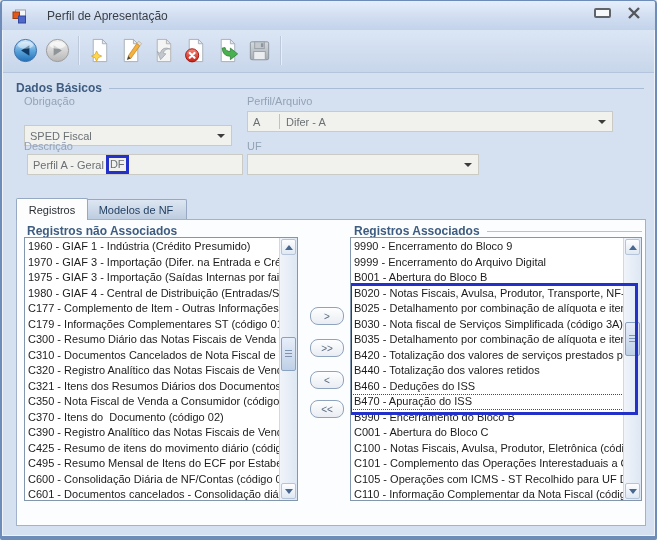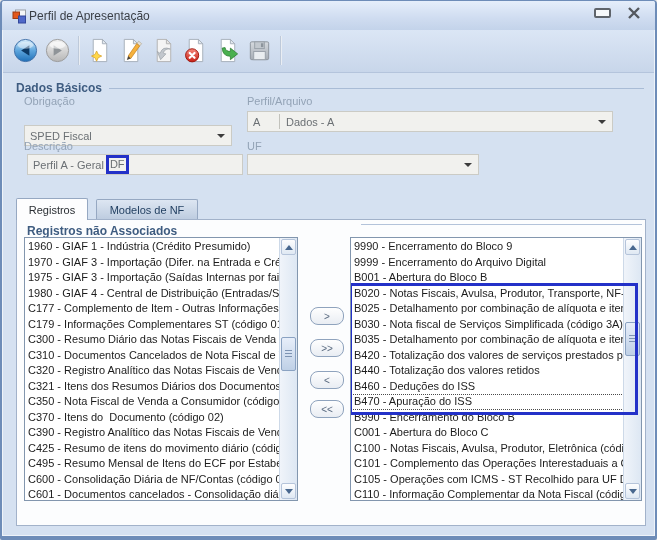--- a/index.html
+++ b/index.html
@@ -4,21 +4,21 @@
 <style>
   html,body{margin:0;padding:0;}
   body{width:657px;height:540px;font-family:"Liberation Sans",sans-serif;background:#e8e8e8;position:relative;}
   .window{position:absolute;left:0;top:0;width:657px;height:540px;box-sizing:border-box;
     border:2px solid #6d8cb8;border-top-width:1px;border-bottom-width:4px;border-radius:4px 4px 2px 2px;
     background:#d5e1f1;box-shadow:inset 0 0 0 1px rgba(255,255,255,.6);overflow:hidden;}
   
   .titlebar{position:absolute;left:0;top:0;right:0;height:29px;
     background:linear-gradient(#e5eefb,#cfdcf0 60%,#c3d3ea);display:flex;align-items:center;}
   .titlebar .appicon{margin-left:9px;width:16px;height:16px;}
-  .titlebar .title{margin-left:2px;font-size:12px;color:#3a3f46;}
+  .titlebar .title{margin-left:20px;font-size:12px;color:#3a3f46;}
   .tb-btns{position:absolute;right:14px;top:6px;display:flex;gap:16px;align-items:center;}
   .btn-min{width:13px;height:6px;border:2px solid #5f646b;border-radius:2px;background:#f6f8fa;}
   
   .toolbar{position:absolute;left:1px;right:1px;top:29px;height:42px;
     background:linear-gradient(#dbe6f5,#c8d6ea);border-bottom:1px solid #b4c4dc;display:block;}
   .tool{position:absolute;top:6px;width:29px;height:29px;display:flex;align-items:center;justify-content:center;border-radius:3px;}
   .tsep{position:absolute;top:6px;width:2px;height:29px;
     background:linear-gradient(to right,#a8b8ce,#ffffff);}
   
   .grouphead{position:absolute;display:flex;align-items:center;font-weight:bold;font-size:12px;color:#3e5c80;}
@@ -179,40 +179,40 @@
   <div class="flabel" style="left:22px;top:94px;">Obrigação</div>
   <div class="field" style="left:22px;top:124px;width:208px;">
     <span>SPED Fiscal</span>
     <span class="arrow"></span>
   </div>
 
   <div class="flabel" style="left:245px;top:94px;">Perfil/Arquivo</div>
   <div class="field" style="left:245px;top:110px;width:366px;">
     <span class="combo-code">A</span>
     <span class="combo-div"></span>
-    <span>Dados - A</span>
+    <span>Difer - A</span>
     <span class="arrow"></span>
   </div>
 
   <div class="flabel" style="left:22px;top:139px;">Descrição</div>
   <div class="field" style="left:25px;top:153px;width:216px;overflow:visible;">
     <span id="desc-prefix">Perfil A - Geral </span>
       <span id="desc-hl" class="anno-inline" style="border-color: rgb(35, 49, 200);">DF</span>
   </div>
 
   <div class="flabel" style="left:245px;top:139px;">UF</div>
   <div class="field" style="left:245px;top:153px;width:232px;">
     <span></span>
     <span class="arrow"></span>
   </div>
 
   <div class="tab active" style="left:14px;top:197px;width:72px;height:22px;">
     <span>Registros</span>
   </div>
-  <div class="tab inactive" style="left:94px;top:198px;width:102px;height:21px;">
+  <div class="tab inactive" style="left:83px;top:198px;width:102px;height:21px;">
     <span>Modelos de NF</span>
   </div>
   <div class="tabbody"></div>
 
   <div class="listhead" style="left:25px;top:223px;width:271px;align-items:flex-end;">
     <span>Registros não Associados</span>
       <div class="rule"></div>
   </div>
   <div class="listbox" style="left:22px;top:236px;width:274px;height:264px;">
     <div class="listinner">
@@ -258,20 +258,21 @@
       <span>&gt;&gt;</span>
     </div>
   <div class="xfer" style="top:370px;">
       <span>&lt;</span>
     </div>
   <div class="xfer" style="top:399px;">
       <span>&lt;&lt;</span>
     </div>
 
   <div class="listhead" style="left:352px;top:223px;width:288px;">
+    <span>Registros Associados</span>
       <div class="rule"></div>
   </div>
   <div class="listbox" style="left:348px;top:236px;width:292px;height:264px;">
     <div class="listinner">
         <div class="list-item">9990 - Encerramento do Bloco 9</div>
         <div class="list-item">9999 - Encerramento do Arquivo Digital</div>
         <div class="list-item">B001 - Abertura do Bloco B</div>
         <div class="list-item">B020 - Notas Fiscais, Avulsa, Produtor, Transporte, NF-</div>
         <div class="list-item">B025 - Detalhamento por combinação de alíquota e item</div>
         <div class="list-item">B030 - Nota fiscal de Serviços Simplificada (código 3A)</div>

